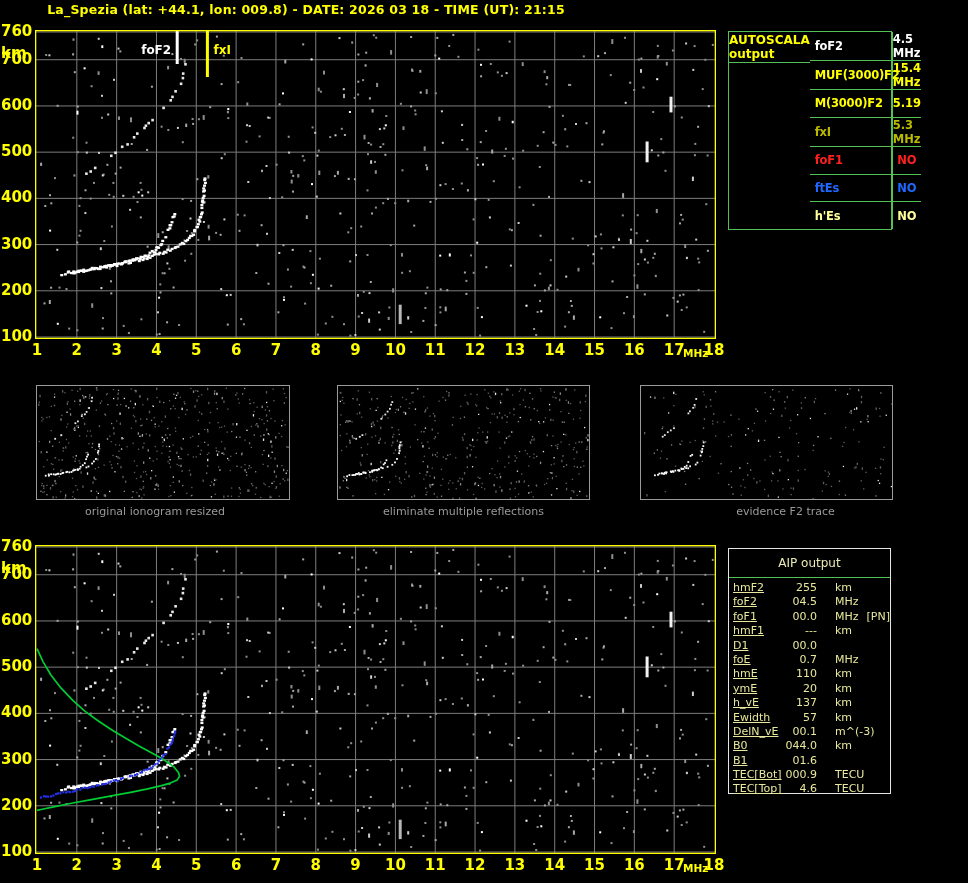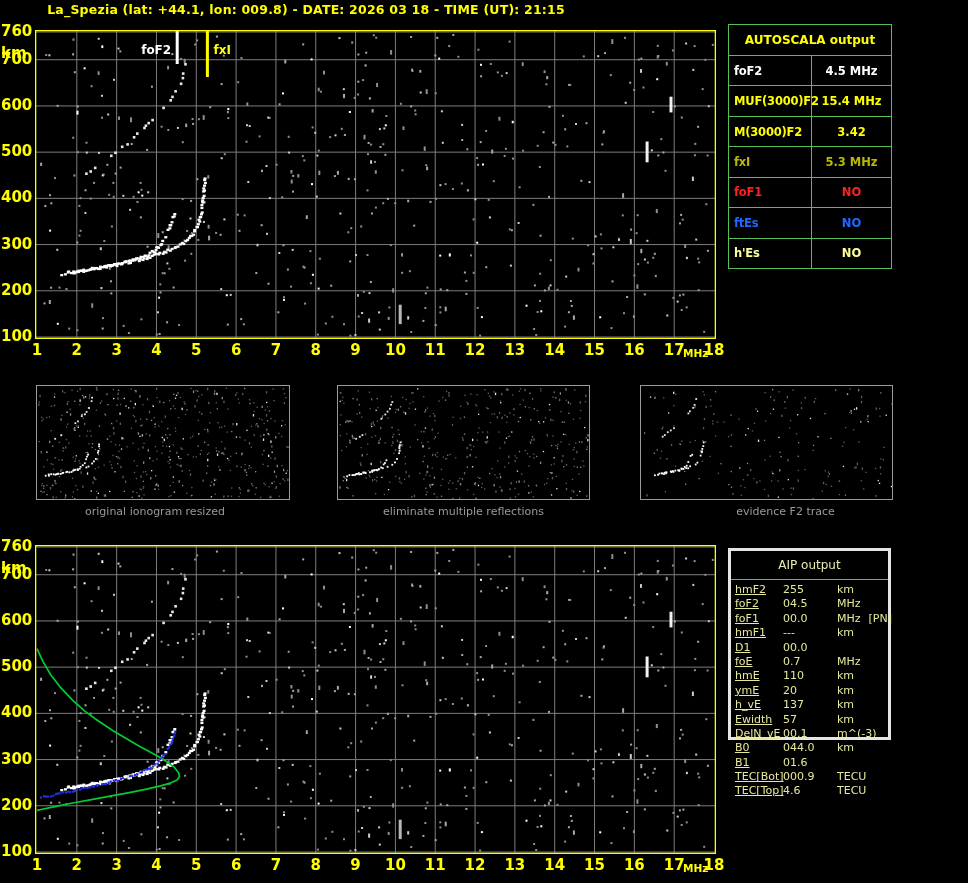--- a/index.html
+++ b/index.html
@@ -13,50 +13,50 @@
   }
   svg.plot{position:absolute;display:block;}
   svg text{font-family:"DejaVu Sans",sans-serif;}
   .tick{position:absolute;color:#ffff00;font-weight:bold;font-size:15px;line-height:15px;}
   .ylab{width:30px;text-align:right;}
   .xlab{width:26px;text-align:center;}
   .unitlab{position:absolute;color:#ffff00;font-weight:bold;font-size:10.5px;line-height:12px;}
   .cap{position:absolute;top:505px;color:#9a9a9a;font-size:11px;text-align:center;}
   
   .astable{
-    position:absolute;left:728px;top:24px;width:164px;height:245px;
-    border:1px solid #55c055;display:flex;flex-direction:column;box-sizing:border-box;
+    position:absolute;left:728px;top:31px;width:164px;height:199px;
+    border:1px solid #55c055;display:flex;box-sizing:border-box;
   }
   .as-hdr{
     height:30px;flex:0 0 30px;border-bottom:1px solid #55c055;
     display:flex;align-items:center;justify-content:center;
     color:#ffff00;font-weight:bold;font-size:12px;
   }
   .as-rows{flex:1;display:flex;flex-direction:column;}
   .as-row{flex:1;display:flex;border-bottom:1px solid #55c055;box-sizing:border-box;}
   .as-row:last-child{border-bottom:none;}
   .as-p{
     width:83px;flex:0 0 83px;border-right:1px solid #55c055;box-sizing:border-box;
     display:flex;align-items:center;padding-left:5px;
     font-weight:bold;font-size:11.5px;letter-spacing:-0.2px;
   }
   .as-v{flex:1;display:flex;align-items:center;justify-content:center;font-weight:bold;font-size:11.5px;}
   
   .aiptable{
-    position:absolute;left:728px;top:548px;width:163px;height:192px;
-    border:3px solid #e5e5e5;box-sizing:border-box;color:#e8e89c;
+    position:absolute;left:728px;top:548px;width:163px;height:246px;
+    border:1px solid #e5e5e5;box-sizing:border-box;color:#e8e89c;
   }
   .aip-hdr{
     height:29px;border-bottom:1px solid #55c055;box-sizing:border-box;
     display:flex;align-items:center;justify-content:center;font-size:12px;color:#eaeab4;
   }
   .aip-rows{padding:3px 0 0 4px;}
   .aip-row{height:14.4px;display:flex;font-size:11px;line-height:14px;white-space:nowrap;}
   .aip-param{width:48px;flex:0 0 48px;text-decoration:underline;}
-  .aip-val{width:36px;flex:0 0 36px;}
+  .aip-val{width:36px;flex:0 0 36px;text-align:right;}
   .aip-unit{margin-left:18px;}
   .aip-note{margin-left:8px;}
 </style>
 </head>
 <body>
 
 <div class="title">La_Spezia (lat: +44.1, lon: 009.8) - DATE: 2026 03 18 - TIME (UT): 21:15</div>
 
 <svg id="plot-top" class="plot" style="left:35px;top:30px" width="681" height="309">
     <g>
@@ -2925,21 +2925,21 @@
       <div class="as-row">
         <div class="as-p" style="color: rgb(255, 255, 255);">foF2</div>
         <div class="as-v" style="color: rgb(255, 255, 255);">4.5 MHz</div>
       </div>
       <div class="as-row">
         <div class="as-p" style="color: rgb(255, 255, 0);">MUF(3000)F2</div>
         <div class="as-v" style="color: rgb(255, 255, 0);">15.4 MHz</div>
       </div>
       <div class="as-row">
         <div class="as-p" style="color: rgb(255, 255, 0); text-align: center;">M(3000)F2</div>
-        <div class="as-v" style="color: rgb(255, 255, 0);">3.42</div>
+        <div class="as-v" style="color: rgb(255, 255, 0);">5.19</div>
       </div>
       <div class="as-row">
         <div class="as-p" style="color: rgb(185, 185, 0);">fxI</div>
         <div class="as-v" style="color: rgb(185, 185, 0);">5.3 MHz</div>
       </div>
       <div class="as-row">
         <div class="as-p" style="color: rgb(255, 32, 32);">foF1</div>
         <div class="as-v" style="color: rgb(255, 32, 32);">NO</div>
       </div>
       <div class="as-row">

